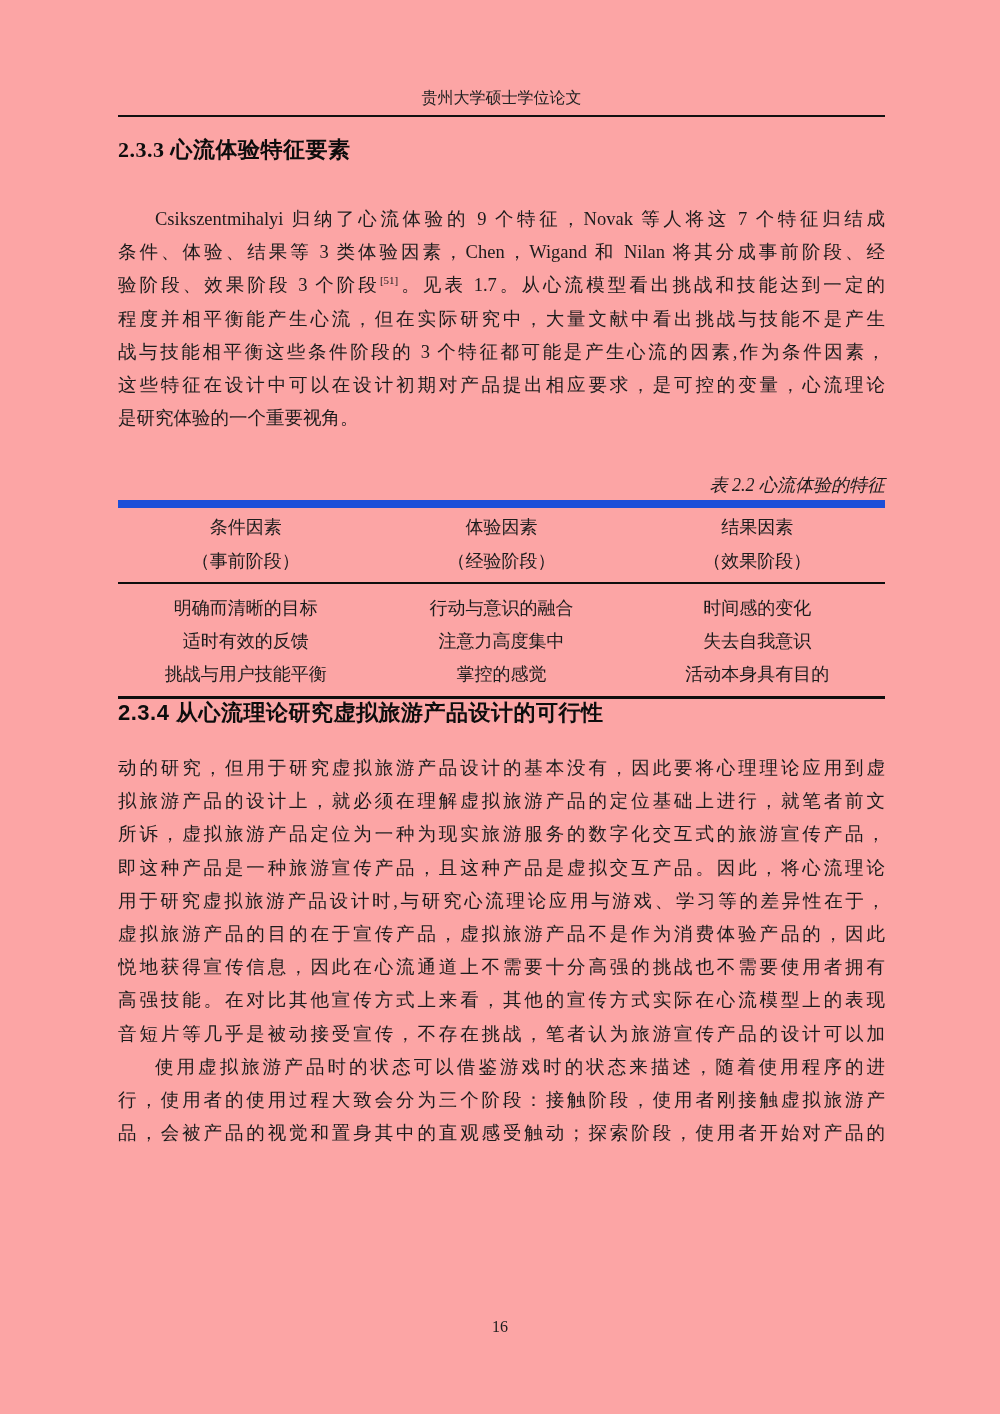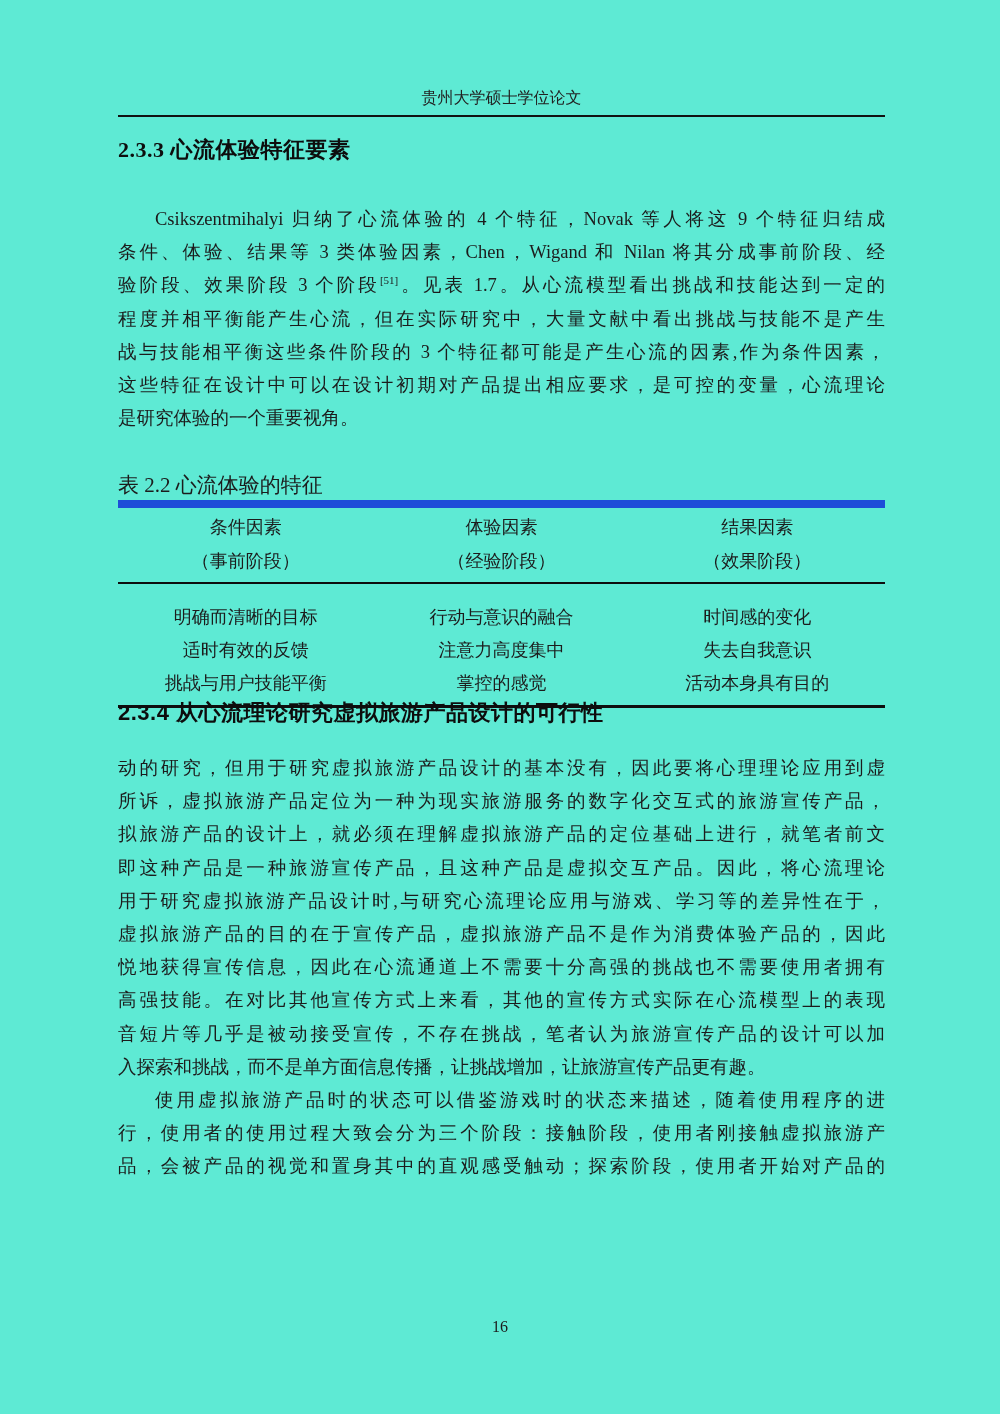--- a/index.html
+++ b/index.html
@@ -1,21 +1,21 @@
 <!DOCTYPE html>
 <html><head>
 <meta charset="utf-8">
 <style>
   html, body { margin: 0; padding: 0; background: #e8e8e8; }
   .page {
     position: relative;
     width: 1000px;
     height: 1414px;
     margin: 0 auto;
-    background: #5eead4;
+    background: #fca5a5;
     color: #1c1c1c;
     font-family: "Liberation Serif", "DejaVu Serif", serif;
     overflow: hidden;
   }
   .running-header {
     position: absolute;
     top: 88px; left: 118px; width: 767px;
     text-align: center;
     font-size: 16px;
     color: #222;
@@ -56,61 +56,62 @@
   .line.indent { text-indent: 2em; }
   .line.end { text-align-last: auto; }
   .sup {
     font-size: 11px;
     position: relative;
     top: -7px;
   }
   .table-caption {
     position: absolute;
     top: 471px; left: 118px; width: 767px;
-    text-align: left;
-    font-size: 21px;
+    text-align: right;
+    font-size: 18px;
     line-height: 28px;
+    font-style: italic;
   }
   .ftable {
     position: absolute;
     top: 500px; left: 118px; width: 767px;
     border-top: 8px solid #1d4ed8;
     border-bottom: 3px solid #0e0e0e;
     font-size: 18px;
   }
   .thead { border-bottom: 2px solid #0e0e0e; padding: 2px 0 4px 0; }
   .t-row {
     display: grid;
     grid-template-columns: 1fr 1fr 1fr;
   }
   .t-row .cell {
     text-align: center;
     line-height: 33px;
   }
   .thead .t-row .cell { line-height: 34px; }
-  .tbody { padding: 17px 0 5px 0; }
+  .tbody { padding: 8px 0 5px 0; }
   .page-number {
     position: absolute;
     top: 1318px; left: 0; width: 100%;
     text-align: center;
     font-size: 16px;
   }
 </style>
 </head>
 <body>
 
 <div class="page">
 
   <div class="running-header">贵州大学硕士学位论文</div>
   <div class="header-rule"></div>
 
   <div class="heading heading-233">2.3.3 心流体验特征要素</div>
 
   <div class="flow flow-1">
-    <div class="line indent">Csikszentmihalyi 归纳了心流体验的 4 个特征，Novak 等人将这 9 个特征归结成</div>
+    <div class="line indent">Csikszentmihalyi 归纳了心流体验的 9 个特征，Novak 等人将这 7 个特征归结成</div>
     <div class="line">条件、体验、结果等 3 类体验因素，Chen，Wigand 和 Nilan 将其分成事前阶段、经</div>
     <div class="line"><span>验阶段、效果阶段 3 个阶段</span><span class="sup">[51]</span><span>。见表 1.7。从心流模型看出挑战和技能达到一定的</span></div>
     <div class="line">程度并相平衡能产生心流，但在实际研究中，大量文献中看出挑战与技能不是产生</div>
     <div class="line">战与技能相平衡这些条件阶段的 3 个特征都可能是产生心流的因素,作为条件因素，</div>
     <div class="line">这些特征在设计中可以在设计初期对产品提出相应要求，是可控的变量，心流理论</div>
     <div class="line end">是研究体验的一个重要视角。</div>
   </div>
 
   <div class="table-caption">表 2.2 心流体验的特征</div>
 
@@ -143,29 +144,28 @@
         <div class="cell">掌控的感觉</div>
         <div class="cell">活动本身具有目的</div>
       </div>
     </div>
   </div>
 
   <div class="heading heading-234">2.3.4 从心流理论研究虚拟旅游产品设计的可行性</div>
 
   <div class="flow flow-2">
     <div class="line">动的研究，但用于研究虚拟旅游产品设计的基本没有，因此要将心理理论应用到虚</div>
+    <div class="line">拟旅游产品的设计上，就必须在理解虚拟旅游产品的定位基础上进行，就笔者前文</div>
     <div class="line">所诉，虚拟旅游产品定位为一种为现实旅游服务的数字化交互式的旅游宣传产品，</div>
-    <div class="line">拟旅游产品的设计上，就必须在理解虚拟旅游产品的定位基础上进行，就笔者前文</div>
     <div class="line">即这种产品是一种旅游宣传产品，且这种产品是虚拟交互产品。因此，将心流理论</div>
     <div class="line">用于研究虚拟旅游产品设计时,与研究心流理论应用与游戏、学习等的差异性在于，</div>
     <div class="line">虚拟旅游产品的目的在于宣传产品，虚拟旅游产品不是作为消费体验产品的，因此</div>
     <div class="line">悦地获得宣传信息，因此在心流通道上不需要十分高强的挑战也不需要使用者拥有</div>
     <div class="line">高强技能。在对比其他宣传方式上来看，其他的宣传方式实际在心流模型上的表现</div>
     <div class="line">音短片等几乎是被动接受宣传，不存在挑战，笔者认为旅游宣传产品的设计可以加</div>
-    <div class="line end">入探索和挑战，而不是单方面信息传播，让挑战增加，让旅游宣传产品更有趣。</div>
     <div class="line indent">使用虚拟旅游产品时的状态可以借鉴游戏时的状态来描述，随着使用程序的进</div>
     <div class="line">行，使用者的使用过程大致会分为三个阶段：接触阶段，使用者刚接触虚拟旅游产</div>
     <div class="line">品，会被产品的视觉和置身其中的直观感受触动；探索阶段，使用者开始对产品的</div>
   </div>
 
   <div class="page-number">16</div>
 
 </div>
 
 </body></html>

